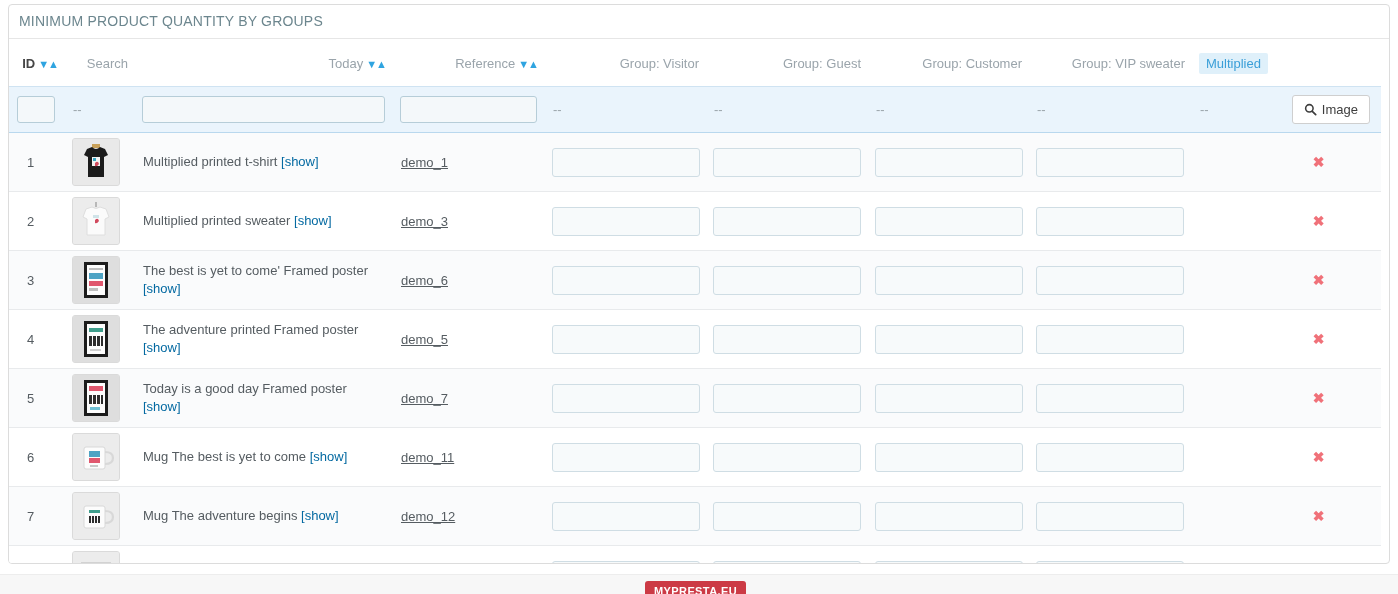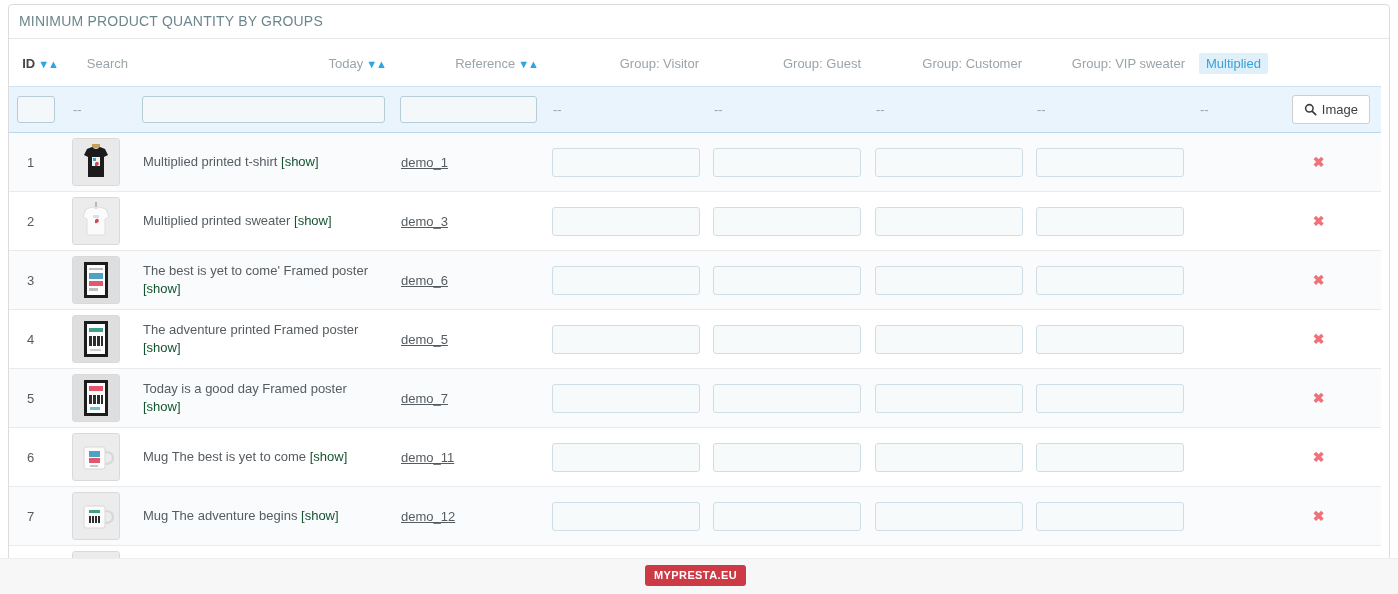--- a/index.html
+++ b/index.html
@@ -155,21 +155,21 @@
   }
   tbody tr.data-row.odd td { background: #fafbfc; }
   tbody tr.data-row.even td { background: #ffffff; }
 
   td.cell-id { padding-left: 18px !important; color: #6a7379; }
   td.cell-img { padding-left: 8px !important; }
   td.cell-name { line-height: 18px; padding-left: 9px !important; color: #55606a;}
   td.cell-ref { padding-left: 9px !important; color: #55606a; text-decoration: underline; }
   td.cell-act { text-align: center; }
 
-  .show-link { color: #14532d; text-decoration: none; }
+  .show-link { color: #0369a1; text-decoration: none; }
 
   .thumb {
     width: 48px;
     height: 48px;
     border: 1px solid #dadada;
     border-radius: 3px;
     background: #e8e8e8;
     box-sizing: border-box;
     display: flex;
     align-items: center;
@@ -201,21 +201,21 @@
     line-height: 1;
     user-select: none;
   }
 
   
   .footer-strip {
     position: absolute;
     left: 0;
     bottom: 0;
     width: 1398px;
-    height: 36px;
+    height: 20px;
     background: #f7f7f7;
     border-top: 1px solid #ededed;
     box-sizing: border-box;
   }
   .mypresta-badge {
     position: absolute;
     left: 645px;
     top: 6px;
     background: #cc3a45;
     color: #ffffff;

